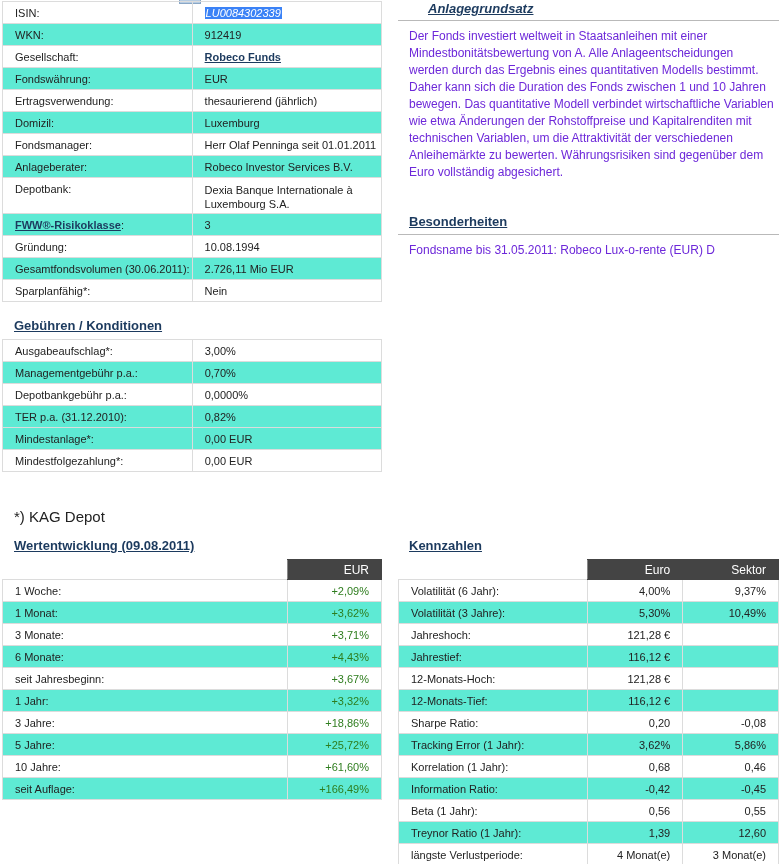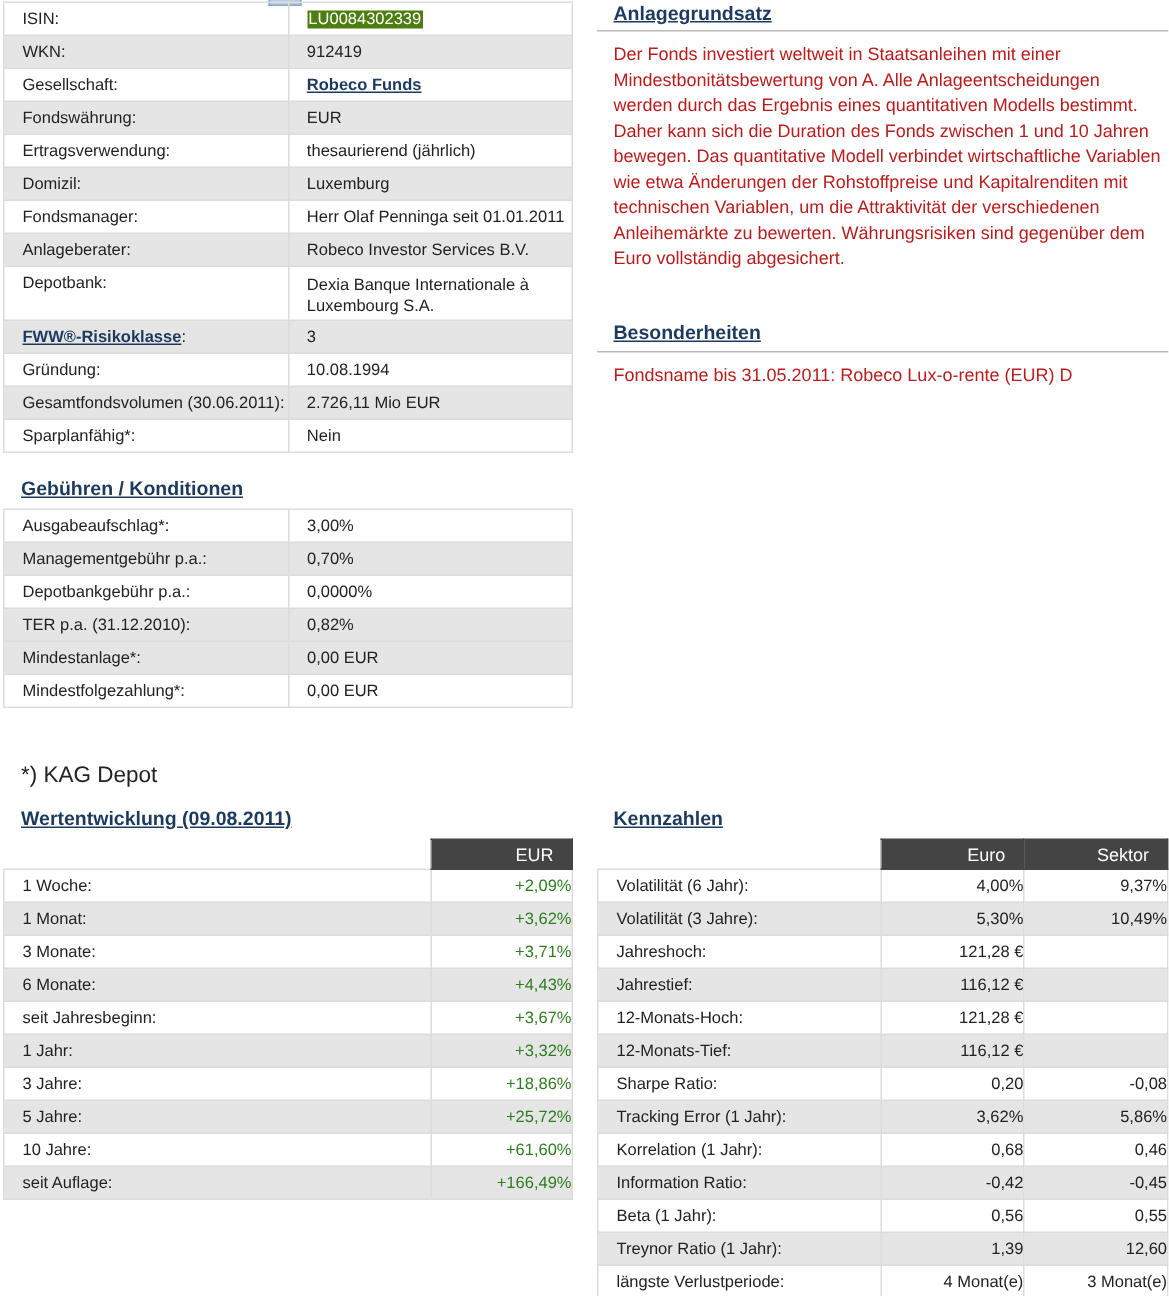--- a/index.html
+++ b/index.html
@@ -4,33 +4,33 @@
 <style>
   * { box-sizing: border-box; margin: 0; padding: 0; }
   body {
     width: 779px; height: 864px; overflow: hidden; position: relative;
     background: #ffffff; color: #222222;
     font-family: "Liberation Sans", "DejaVu Sans", sans-serif; font-size: 11px;
   }
   .abs { position: absolute; }
   table { border-collapse: collapse; }
   td { border: 1px solid #dcdcdc; padding: 0 0 0 12px; height: 22px; vertical-align: middle; font-size: 11px; color: #222; }
-  tr.alt td { background: #e5e5e5; }
+  tr.alt td { background: #5eead4; }
   .h2 {
     font-size: 13px; font-weight: bold; color: #1c3a5e; text-decoration: underline;
     position: absolute;
   }
   .link { color: #1c3a5e; font-weight: bold; text-decoration: underline; cursor: pointer; }
-  .isin-sel { background: #4d7c0f; color: #fff; padding: 0 1px; }
+  .isin-sel { background: #3b82f6; color: #fff; padding: 0 1px; font-style: italic; }
   .tab-handle { position: absolute; left: 179px; top: 0; width: 22px; height: 4px; background: #b7cde3; border: 1px solid #8aa7c6; border-top: none; }
   .rule { position: absolute; height: 1px; background: #b9b9b9; }
-  .para { position: absolute; font-size: 12px; line-height: 17px; color: #b91c1c; }
+  .para { position: absolute; font-size: 12px; line-height: 17px; color: #6d28d9; }
   th.dark { background: #444444; color: #ffffff; font-weight: normal; font-size: 12px; text-align: right; padding: 0 12px 0 0; height: 20px; border: 1px solid #444; border-left: 1px solid #888; }
   th.blank { background: transparent; border: none; }
-  td.num { text-align: right; padding: 0 0 0 0; }
+  td.num { text-align: right; padding: 0 12px 0 0; }
   td.green { color: #2e7d1e; }
 </style>
 </head>
 <body>
 
 <div class="tab-handle"></div>
 
 <table class="abs" style="left:2px; top:1px; width:380px;">
   <colgroup>
       <col style="width:190px">
@@ -176,21 +176,21 @@
         <td>10 Jahre:</td>
         <td class="num green">+61,60%</td>
       </tr>
     <tr class="alt">
         <td>seit Auflage:</td>
         <td class="num green">+166,49%</td>
       </tr>
   </tbody>
 </table>
 
-<div class="h2" style="left:409px; top:1px;">Anlagegrundsatz</div>
+<div class="h2" style="left:428px; top:1px;font-style:italic;">Anlagegrundsatz</div>
 <div class="rule" style="left:398px; top:20px; width:381px;"></div>
 <div class="para" style="left:409px; top:28px; width:365px;">Der Fonds investiert weltweit in Staatsanleihen mit einer Mindestbonitätsbewertung von A. Alle Anlageentscheidungen werden durch das Ergebnis eines quantitativen Modells bestimmt. Daher kann sich die Duration des Fonds zwischen 1 und 10 Jahren bewegen. Das quantitative Modell verbindet wirtschaftliche Variablen wie etwa Änderungen der Rohstoffpreise und Kapitalrenditen mit technischen Variablen, um die Attraktivität der verschiedenen Anleihemärkte zu bewerten. Währungsrisiken sind gegenüber dem Euro vollständig abgesichert.</div>
 
 <div class="h2" style="left:409px; top:214px;">Besonderheiten</div>
 <div class="rule" style="left:398px; top:234px; width:381px;"></div>
 <div class="para" style="left:409px; top:242px; width:365px;">Fondsname bis 31.05.2011: Robeco Lux-o-rente (EUR) D</div>
 
 <div class="h2" style="left:409px; top:538px;">Kennzahlen</div>
 <table class="abs" style="left:398px; top:559px; width:381px;">
   <colgroup>

